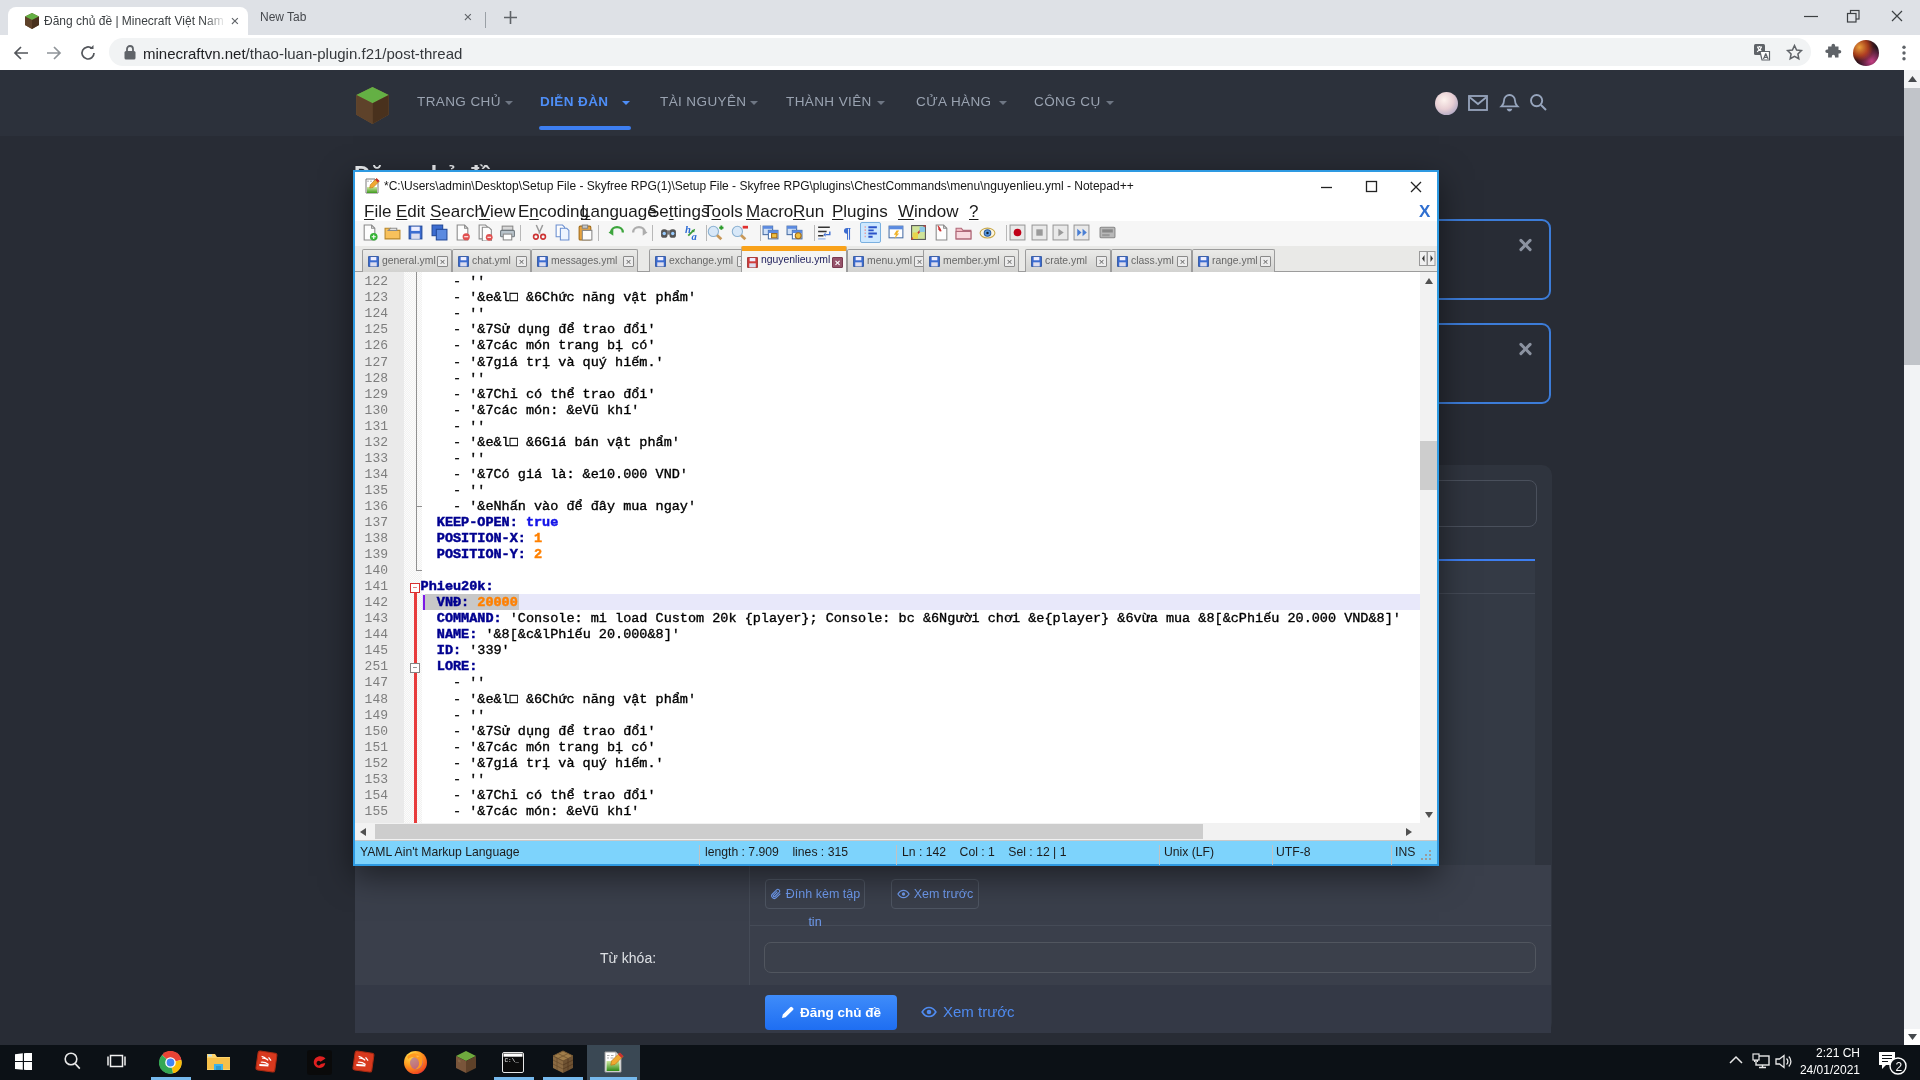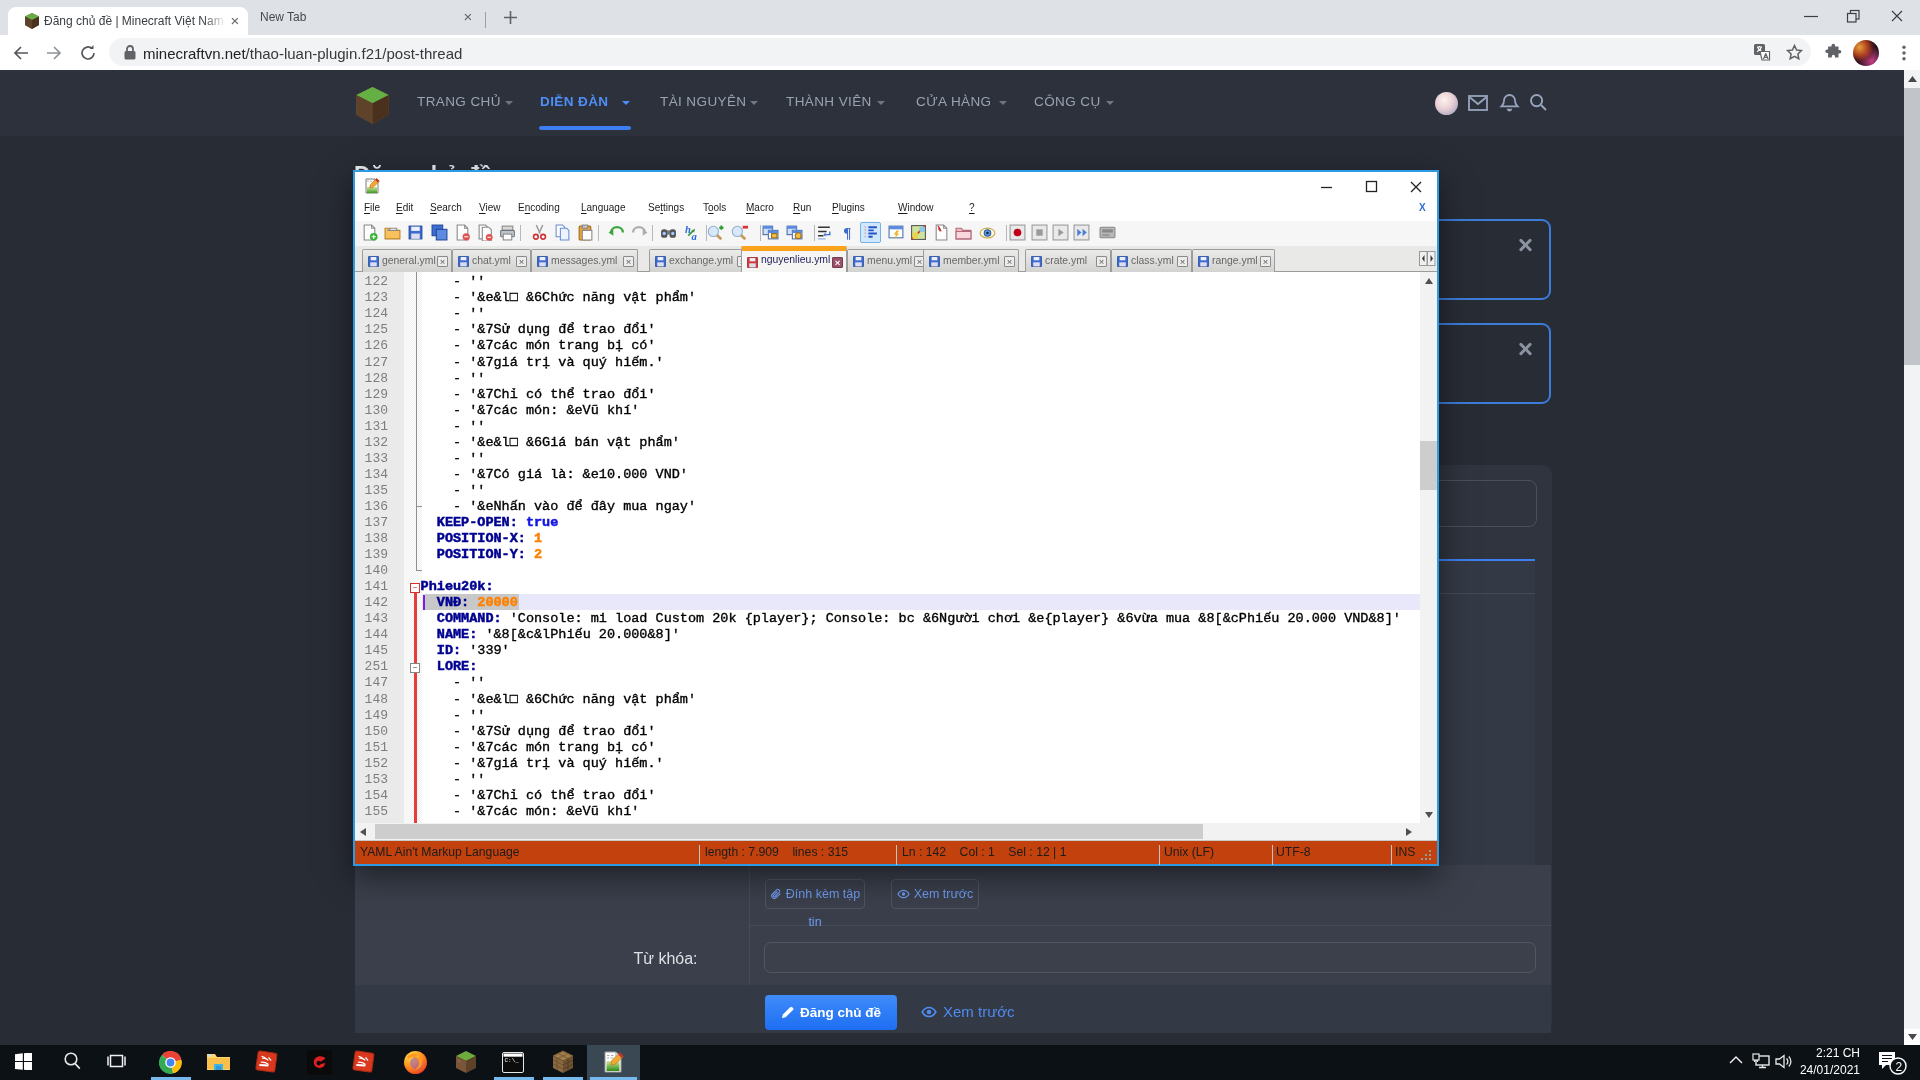--- a/index.html
+++ b/index.html
@@ -28,38 +28,38 @@
 .bx:before{transform:rotate(45deg)}.bx:after{transform:rotate(-45deg)}
 #panel{position:absolute;left:355px;top:395px;width:1197px;height:568px;background:#2f343e;border-radius:10px}
 #pinput1{position:absolute;left:360px;top:410px;width:1177px;height:47px;border:1px solid #4a505c;border-radius:8px}
 #edtop{position:absolute;left:356px;top:489px;width:1179px;height:2.5px;background:#3d7ef0}
 #edbox{position:absolute;left:356px;top:491px;width:1179px;height:305px;background:#343a45}
 #eddiv{position:absolute;left:356px;top:523px;width:1179px;height:1px;background:#444a56}
 #formrow{position:absolute;left:355px;top:795px;width:1196px;height:120px;background:#3a3f4b}
 #vdiv{position:absolute;left:749px;top:795px;width:1px;height:120px;background:#454b57}
 #hdiv{position:absolute;left:749px;top:855px;width:802px;height:1px;background:#454b57}
 .obtn{position:absolute;top:809px;height:30px;border:1px solid #4e5562;border-radius:4px;color:#6f9bef;font-size:12.5px;line-height:28px;text-align:center}
-#tklabel{position:absolute;left:600px;top:880px;width:131px;text-align:center;font-size:16px;color:#dde0e4}
+#tklabel{position:absolute;left:600px;top:880px;width:131px;text-align:left;font-size:14px;color:#dde0e4}
 #tkinput{position:absolute;left:764px;top:872px;width:772px;height:31px;background:#3b404b;border:1px solid #51565f;border-radius:7px}
 #submitrow{position:absolute;left:355px;top:915px;width:1196px;height:48px;background:#343946}
 #postbtn{position:absolute;left:765px;top:925px;width:132px;height:35px;border-radius:4px;background:linear-gradient(#3f8cfa,#1e6ef2);color:#fff;font-size:13.5px;font-weight:bold;line-height:35px;text-align:center}
 #xemtruoc2{position:absolute;left:921px;top:933px;font-size:15px;color:#4f8bf0}
 
 #pagesb{position:absolute;left:1904px;top:70px;width:16px;height:975px;background:#f2f3f5}
 #pagesbthumb{position:absolute;left:1904px;top:88px;width:16px;height:277px;background:#c1c4c9}
 
 #taskbar{position:absolute;left:0;top:1045px;width:1920px;height:35px;background:#0c1116}
 .tbul{position:absolute;top:1077px;height:3px;background:#76b9ed}
 .tray{color:#fff}
 
 #npp{position:absolute;left:353px;top:170px;width:1086px;height:696px;background:#fff;border:2px solid #2e9ae2;box-shadow:0 10px 30px rgba(0,0,0,.5)}
 #npp .tb{position:absolute;left:0;top:0;width:1082px;height:27px;background:#fff}
 #npptitle{position:absolute;left:29px;top:7px;font-size:12px;color:#161616;white-space:nowrap}
 #nppmenu{position:absolute;left:0;top:27px;width:1082px;height:22px;background:#fff}
-#nppmenu span{position:absolute;top:3px;font-size:10px;color:#1b1b1b}
+#nppmenu span{position:absolute;top:3px;font-size:17px;color:#1b1b1b}
 #nppmenu u{text-decoration:underline;text-underline-offset:1.5px}
 #npptools{position:absolute;left:0;top:49px;width:1082px;height:25px;background:#f6f6f6}
 #npptools svg{position:absolute;top:3px}
 .tsep{position:absolute;top:4px;width:1px;height:16px;background:#b8b8b8}
 #npptabs{position:absolute;left:0;top:74px;width:1082px;height:26px;background:#e9e9e7;border-bottom:1px solid #9c9c9c}
 .ntab{position:absolute;top:3px;height:23px;background:linear-gradient(#ebebe9,#d2d2d0);border:1px solid #9c9c9c;border-bottom:none;border-radius:2px 2px 0 0;font-size:10.4px;color:#666;white-space:nowrap}
 .ntab .nm{position:absolute;left:19px;top:5px}
 .ntab.act{background:#f5f5f3;top:0;height:26px;border-top:5px solid #f9a21a;color:#1c1c5a}
 .ntab.act .nm{top:3px}
 .ntab.act .ntabx{background:#96536a;border-color:#7a3a50;color:#fff;font-weight:bold}
@@ -78,21 +78,21 @@
 .fline{position:absolute;width:1px;background:#909090}
 .fbox{position:absolute;left:55px;width:10px;height:10px;background:#fff;font:9px/8px "Liberation Mono";text-align:center}
 
 #npphs{position:absolute;left:0;top:651px;width:1065px;height:17px;background:#f2f2f2}
 #npphs .thumb{position:absolute;left:19px;top:0;width:830px;height:17px;background:#cdcdcd;border:1px solid #f2f2f2}
 #nppvs{position:absolute;left:1065px;top:100px;width:17px;height:551px;background:#f2f2f2}
 #nppvs .thumb{position:absolute;left:0;top:169px;width:17px;height:49px;background:#cdcdcd}
 .sarr{position:absolute}
 #nppcorner{position:absolute;left:1065px;top:651px;width:17px;height:17px;background:#f2f2f2}
 
-#nppstatus{position:absolute;left:0;top:668px;width:1082px;height:24px;background:#c2410c;border-top:1px solid #c9c9c9;font-size:12.2px;color:#1c1c1c}
+#nppstatus{position:absolute;left:0;top:668px;width:1082px;height:24px;background:#7dd3fc;border-top:1px solid #c9c9c9;font-size:12.2px;color:#1c1c1c}
 #nppstatus div{position:absolute;top:4px;white-space:nowrap}
 .ssep{position:absolute;top:2px;width:1px;height:20px;background:#c2c2c2}
 
 </style></head>
 <body>
 <div id="root">
 
 <div id="tabstrip"></div>
 <div id="tab1">
   <svg class="abs" style="left:16px;top:6px" width="16" height="16" viewBox="0 0 16 16">
@@ -246,20 +246,21 @@
         <defs>
           <linearGradient id="gg" x1="0" y1="0" x2="0" y2="1">
             <stop offset="0" stop-color="#cfe8a0"></stop>
             <stop offset="1" stop-color="#3f9a1f"></stop>
           </linearGradient>
         </defs>
         <path d="M4.5 4.2h2M7.5 4.2h2M10.5 4.2h1.5" stroke="#999" stroke-width="1.4" stroke-dasharray="1 1"></path>
         <path d="M13.5 1.5l2.8 2.8-6.2 6.2-3.4.6.6-3.4z" fill="#f0a830" stroke="#b87818" stroke-width=".6"></path>
         <path d="M13 2l2.6 2.6" stroke="#c83030" stroke-width="2.2"></path>
       </svg>
+  <div id="npptitle">*C:\Users\admin\Desktop\Setup File - Skyfree RPG(1)\Setup File - Skyfree RPG\plugins\ChestCommands\menu\nguyenlieu.yml - Notepad++</div>
   <svg style="position:absolute;left:950px;top:0" width="132" height="28" viewBox="0 0 132 28">
         <path d="M16 15.5h11" stroke="#222" stroke-width="1.3"></path>
         <rect x="61.5" y="9.5" width="10" height="10" fill="none" stroke="#222" stroke-width="1.3"></rect>
         <path d="M106 10l10 10M116 10l-10 10" stroke="#222" stroke-width="1.3"></path>
       </svg>
   <div id="nppmenu">
         <span style="left:9px"><u>F</u>ile</span>
         <span style="left:41px"><u>E</u>dit</span>
         <span style="left:75px"><u>S</u>earch</span>
         <span style="left:124px"><u>V</u>iew</span>

